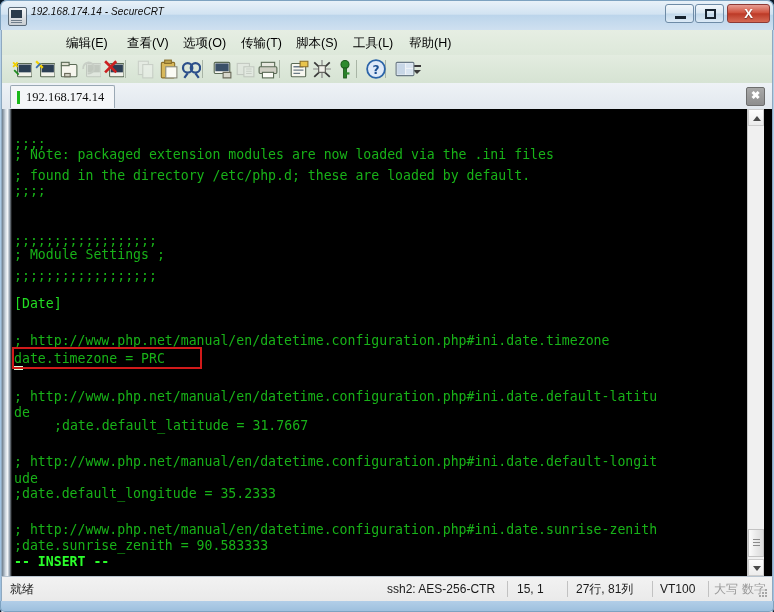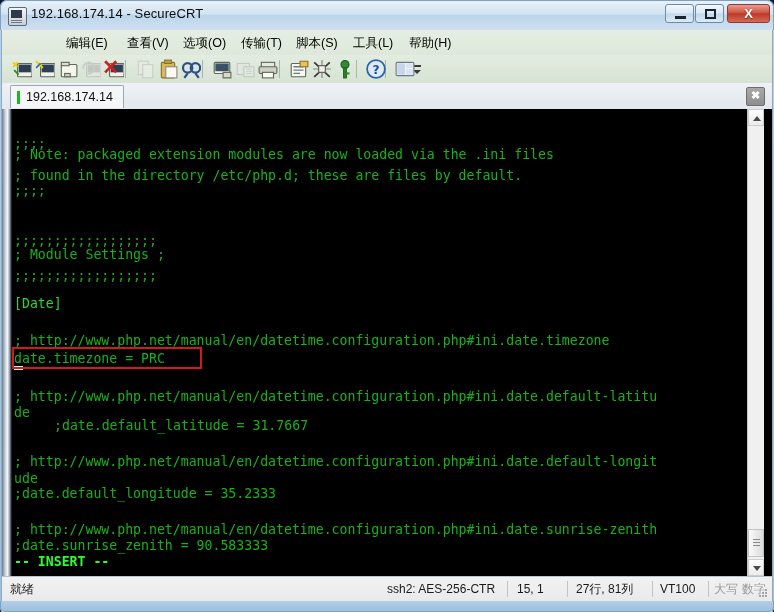--- a/index.html
+++ b/index.html
@@ -55,24 +55,25 @@
   }
   #title-icon .ln {
     position: absolute;
     left: 2px;
     width: 11px; height: 1px;
     background: #6f7d8a;
   }
   #title-text {
     position: absolute;
     left: 30px; top: 5px;
-    font-size: 13px;
+    font-size: 10px;
     color: #0a0a0a;
     white-space: nowrap;
     letter-spacing: 0.1px;
+    font-style: italic;
   }
 
   .winbtn {
     position: absolute;
     top: 3px;
     height: 19px;
     border: 1px solid #6e8ba6;
     border-radius: 3px;
     box-sizing: border-box;
     background: linear-gradient(180deg, #f2f7fb 0%, #dae8f3 48%, #c2d8ea 52%, #dceaf6 100%);
@@ -205,20 +206,21 @@
   #tab-indicator {
     width: 3px;
     height: 13px;
     background: #1ab81a;
     margin-right: 6px;
   }
   #tab-label {
     font-size: 12.5px;
     color: #111;
     white-space: nowrap;
+    font-family: Liberation Serif, serif;
   }
   #tab-close {
     position: absolute;
     left: 744px; top: 4px;
     width: 17px; height: 17px;
     background: linear-gradient(180deg, #a8a8a8 0%, #8e8e8e 100%);
     border: 1px solid #6d6d6d;
     border-radius: 2px;
     color: #ffffff;
     font-size: 11px;
@@ -509,21 +511,21 @@
     <div id="tab-close">✖</div>
   </div>
 
   <div id="term-wrap">
     <div id="term-leftbar"></div>
 
     <div id="term">
 
       <div class="tline" style="top: 24px;">;;;;</div>
         <div class="tline" style="top: 35px;">; Note: packaged extension modules are now loaded via the .ini files</div>
-        <div class="tline" style="top: 56px;">; found in the directory /etc/php.d; these are files by default.</div>
+        <div class="tline" style="top: 56px;">; found in the directory /etc/php.d; these are loaded by default.</div>
         <div class="tline" style="top: 71px;">;;;;</div>
         <div class="tline" style="top: 121px;">;;;;;;;;;;;;;;;;;;</div>
         <div class="tline" style="top: 135px;">; Module Settings ;</div>
         <div class="tline" style="top: 156px;">;;;;;;;;;;;;;;;;;;</div>
         <div class="tline bright" style="top: 184px;">[Date]</div>
         <div class="tline" style="top: 221px;">; http://www.php.net/manual/en/datetime.configuration.php#ini.date.timezone</div>
         <div class="tline" style="top: 239px;">date.timezone = PRC</div>
         <div class="tline" style="top: 277px;">; http://www.php.net/manual/en/datetime.configuration.php#ini.date.default-latitu</div>
         <div class="tline" style="top: 293px;">de</div>
         <div class="tline" style="top: 306px; margin-left: 40px;">;date.default_latitude = 31.7667</div>

